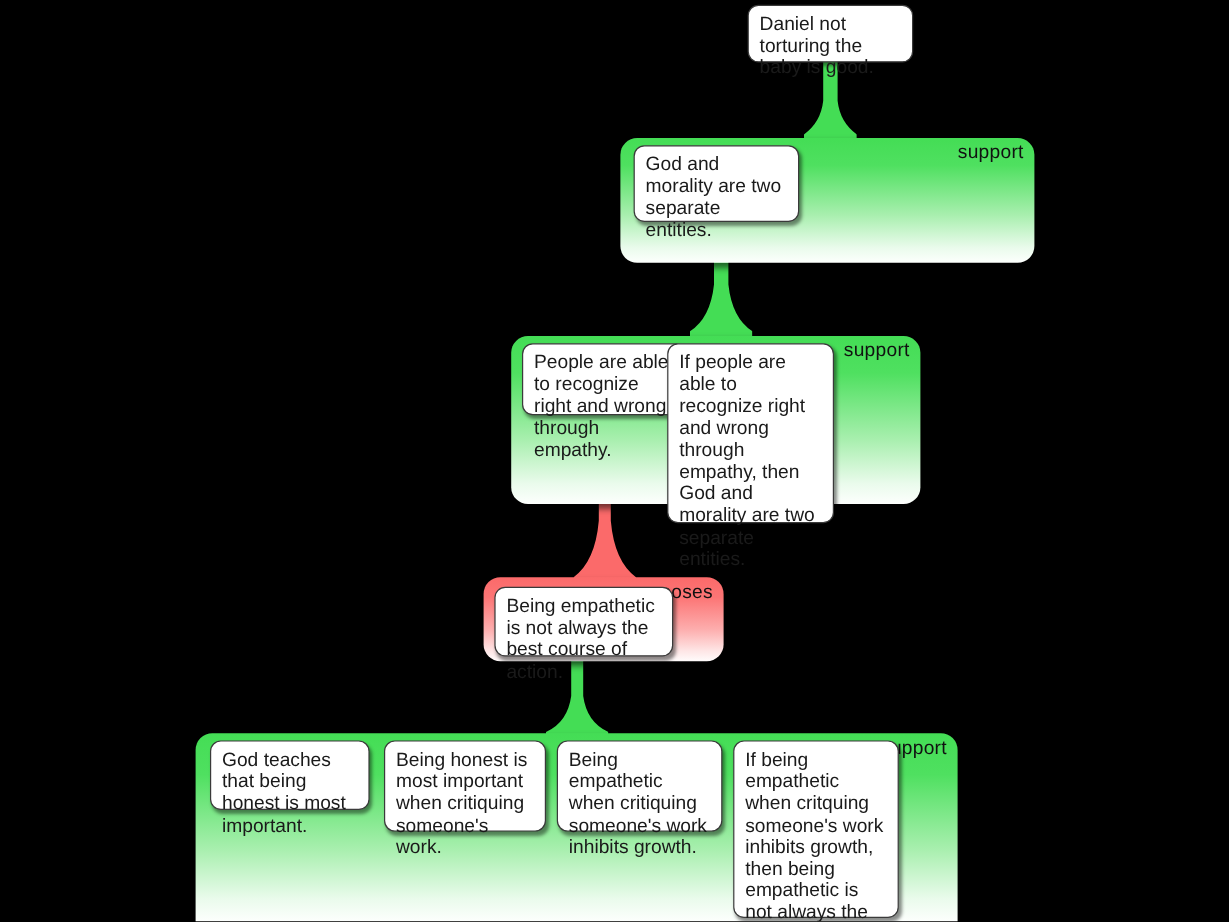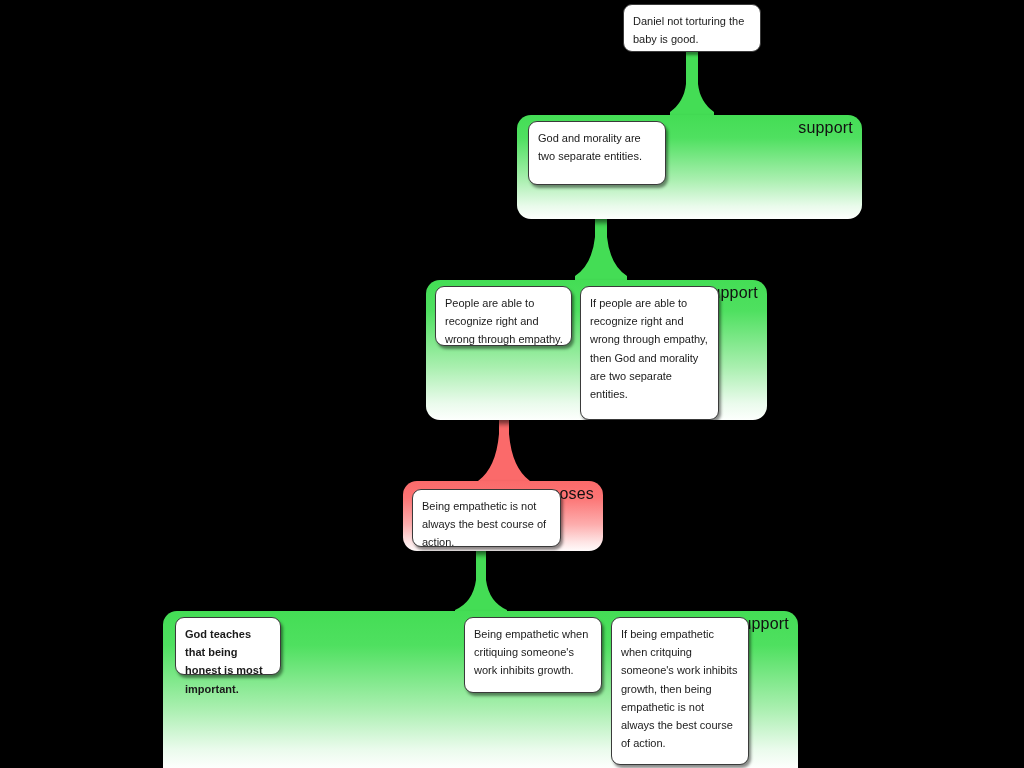--- a/index.html
+++ b/index.html
@@ -48,21 +48,21 @@
 
   
   .claim {
     position: absolute;
     background: #ffffff;
     border: 1px solid #3a3a3a;
     border-radius: 9px;
     box-shadow: 2px 3px 3px rgba(0,0,0,0.45);
     box-sizing: border-box;
     padding: 7px 8px 6px 9px;
-    font-size: 11px;
+    font-size: 16px;
     line-height: 18.2px;
     color: #1a1a1a;
   }
 
   
   .conn {
     position: absolute;
   }
   .conn svg { display: block; }
 </style>
@@ -100,27 +100,28 @@
 
   <div class="group support" style="left:517px; top:115px; width:345px; height:104px;">
     <span class="group-label">support</span>
   </div>
   <div class="claim" style="left:528px; top:121px; width:138px; height:64px;">God and morality are two separate entities.</div>
 
   <div class="group support" style="left:426px; top:280px; width:341px; height:140px;">
     <span class="group-label">support</span>
   </div>
   <div class="claim" style="left:435px; top:286px; width:137px; height:60px;">People are able to recognize right and wrong through empathy.</div>
-  <div class="claim" style="left:580px; top:286px; width:139px; height:134px;">If people are able to recognize right and wrong through empathy, then God and morality are two separate entities.</div>
+  <div class="claim" style="left:556px; top:286px; width:139px; height:150px;">If people are able to recognize right and wrong through empathy, then God and morality are two separate entities.</div>
 
   <div class="group opposes" style="left:403px; top:481px; width:200px; height:70px;">
     <span class="group-label">opposes</span>
   </div>
   <div class="claim" style="left:412px; top:489px; width:149px; height:58px;">Being empathetic is not always the best course of action.</div>
 
   <div class="group support" style="left:163px; top:611px; width:635px; height:157px; border-bottom-left-radius:0; border-bottom-right-radius:0;">
     <span class="group-label">support</span>
   </div>
-  <div class="claim" style="left:175px; top:617px; width:106px; height:58px;font-weight:bold;">God teaches that being honest is most important.</div>
+  <div class="claim" style="left:175px; top:617px; width:133px; height:58px;">God teaches that being honest is most important.</div>
+  <div class="claim" style="left:320px; top:617px; width:135px; height:76px;">Being honest is most important when critiquing someone's work.</div>
   <div class="claim" style="left:464px; top:617px; width:138px; height:76px;">Being empathetic when critiquing someone's work inhibits growth.</div>
   <div class="claim" style="left:611px; top:617px; width:138px; height:148px;">If being empathetic when critquing someone's work inhibits growth, then being empathetic is not always the best course of action.</div>
 
 </div>
 
 </body></html>

